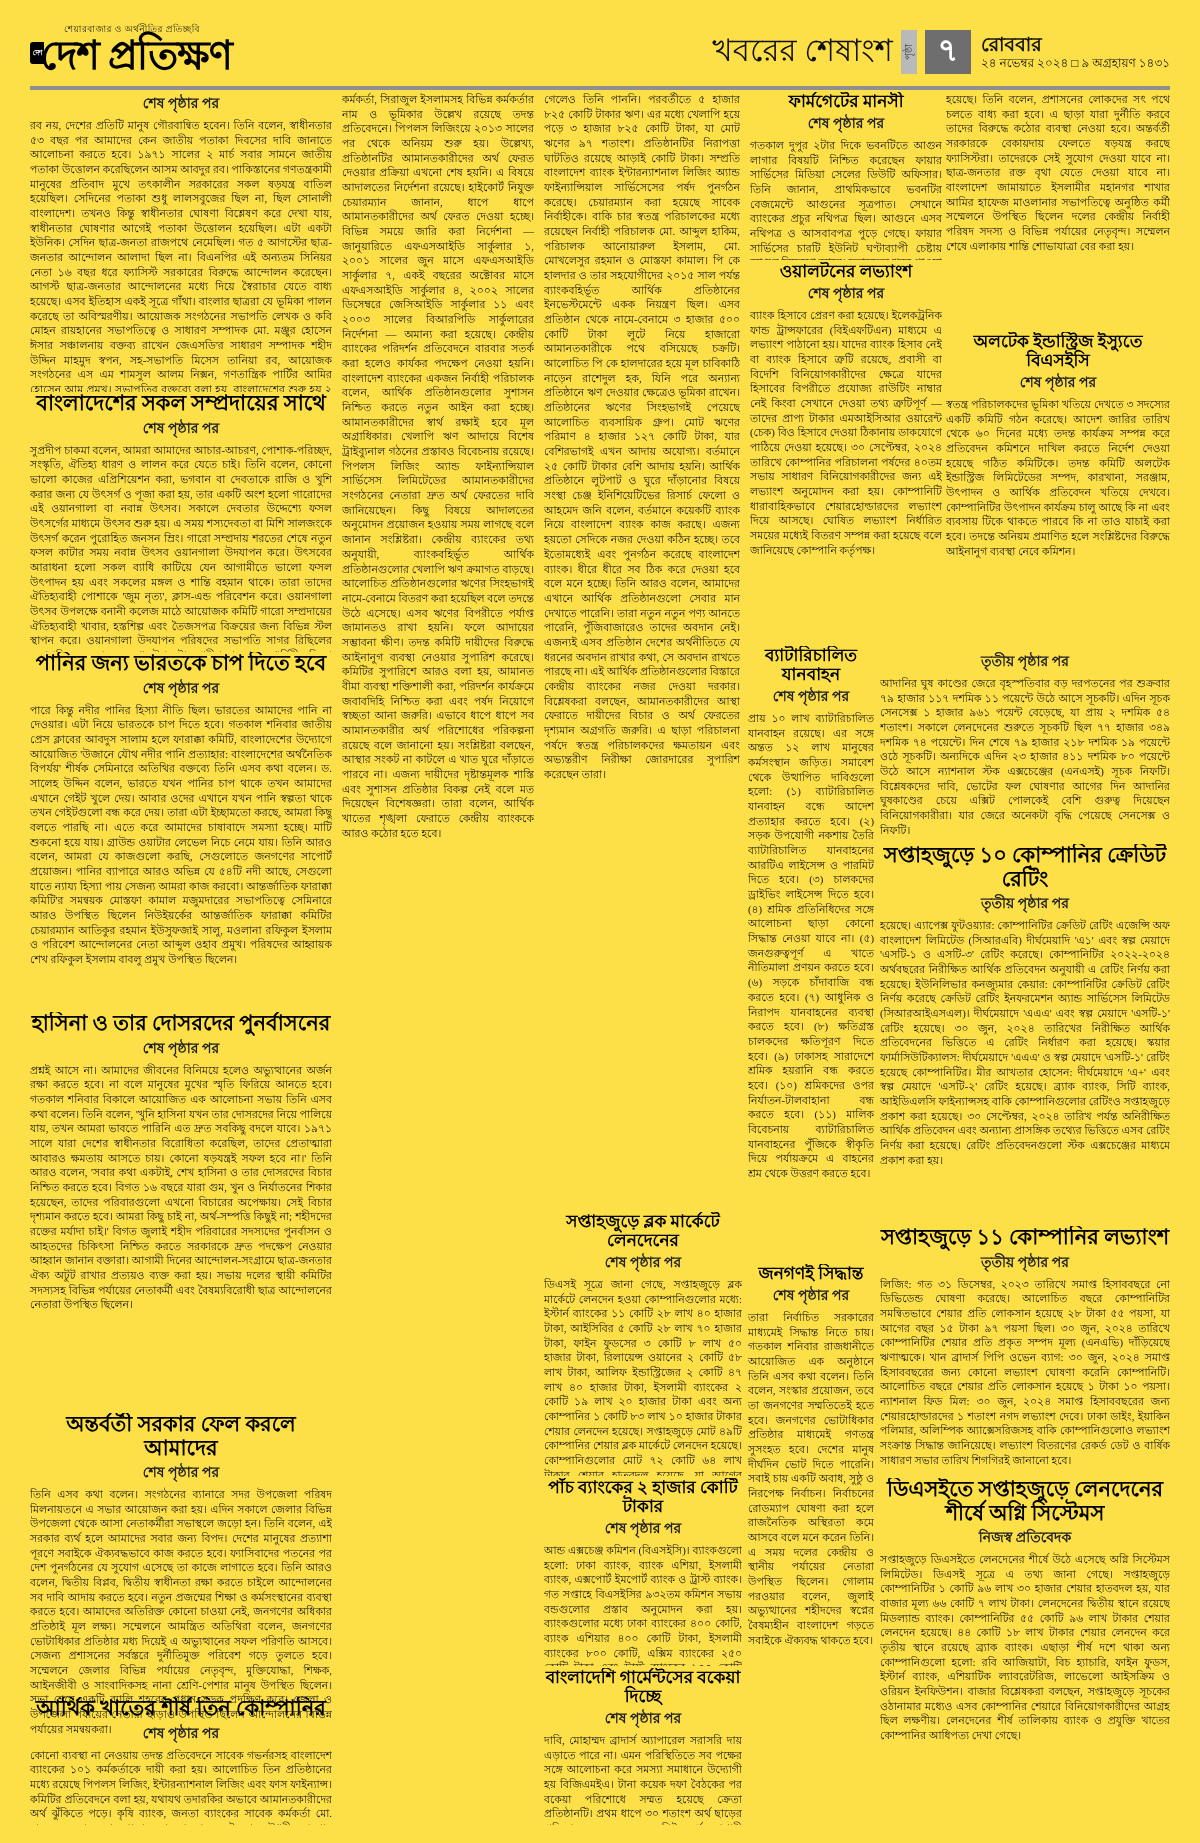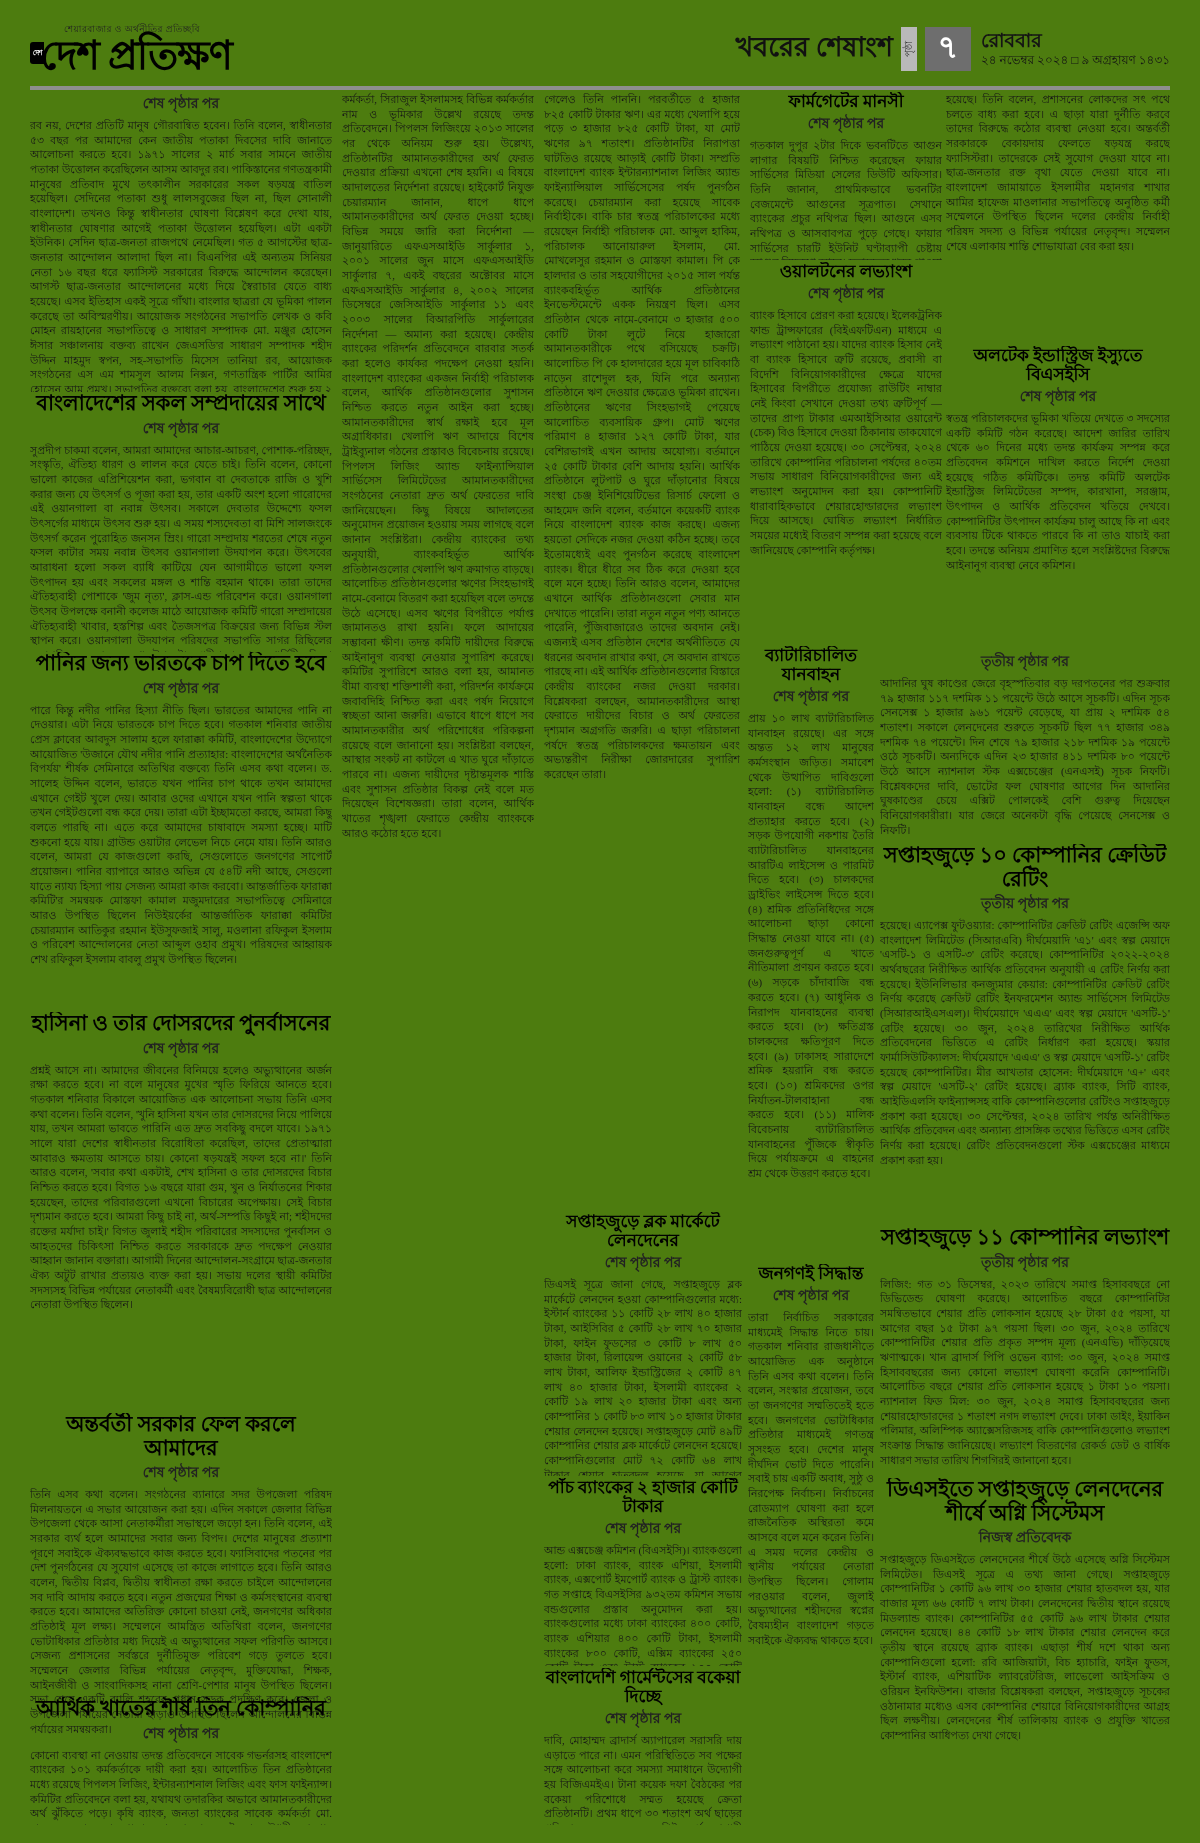--- a/index.html
+++ b/index.html
@@ -1,29 +1,29 @@
 <!DOCTYPE html>
 <html lang="bn"><head>
 <meta charset="utf-8">
 <style>
   html,body{margin:0;padding:0;background:#e8e8e4;}
   .page{
     position:relative;width:1200px;height:1843px;margin:0 auto;
-    background:#4d7c0f;color:#141414;overflow:hidden;
+    background:#fde047;color:#141414;overflow:hidden;
     font-family:"Liberation Serif", serif;
   }
   
   .header{position:absolute;left:30px;top:22px;width:1140px;height:62px;}
   .brand{position:absolute;left:0;top:0;}
   .tagline{font-size:9px;letter-spacing:.5px;color:#222;margin-left:34px;}
   .logo{font-size:40px;font-weight:bold;line-height:.95;letter-spacing:-1px;color:#000;}
   .logo-mark{display:inline-block;width:14px;height:22px;background:#000;border-radius:3px 0 0 3px;
     color:#fff;font-size:7px;text-align:center;line-height:22px;vertical-align:14px;margin-right:-4px;}
   .section-area{position:absolute;right:0;top:4px;display:flex;align-items:center;gap:8px;}
-  .section-title{font-size:27px;font-weight:bold;color:#111;}
+  .section-title{font-size:31px;font-weight:normal;color:#111;}
   .page-tab{width:16px;height:44px;background:#b9b9b9;color:#333;font-size:10px;
     writing-mode:vertical-rl;transform:rotate(180deg);text-align:center;line-height:16px;}
   .page-box{width:46px;height:44px;background:#6e6e6e;color:#fff;font-size:32px;font-weight:bold;
     display:flex;align-items:center;justify-content:center;}
   .dateblock{font-size:12px;line-height:1.25;padding-left:2px;}
   .dateblock .day{font-size:19px;font-weight:bold;}
   .header-rule{position:absolute;left:30px;top:86px;width:1140px;height:4px;background:#8f8f8f;}
   
   .article{position:absolute;overflow:hidden;}
   .article h2{
@@ -142,21 +142,21 @@
   <div class="article" style="left:748px;top:1264px;width:126px;height:561px;">
     <h2 class="small">জনগণই সিদ্ধান্ত</h2>
     <div class="cont">শেষ পৃষ্ঠার পর</div>
     <div class="body">তারা নির্বাচিত সরকারের মাধ্যমেই সিদ্ধান্ত নিতে চায়। গতকাল শনিবার রাজধানীতে আয়োজিত এক অনুষ্ঠানে তিনি এসব কথা বলেন। তিনি বলেন, সংস্কার প্রয়োজন, তবে তা জনগণের সম্মতিতেই হতে হবে। জনগণের ভোটাধিকার প্রতিষ্ঠার মাধ্যমেই গণতন্ত্র সুসংহত হবে। দেশের মানুষ দীর্ঘদিন ভোট দিতে পারেনি। সবাই চায় একটি অবাধ, সুষ্ঠু ও নিরপেক্ষ নির্বাচন। নির্বাচনের রোডম্যাপ ঘোষণা করা হলে রাজনৈতিক অস্থিরতা কমে আসবে বলে মনে করেন তিনি। এ সময় দলের কেন্দ্রীয় ও স্থানীয় পর্যায়ের নেতারা উপস্থিত ছিলেন। গোলাম পরওয়ার বলেন, জুলাই অভ্যুত্থানের শহীদদের স্বপ্নের বৈষম্যহীন বাংলাদেশ গড়তে সবাইকে ঐক্যবদ্ধ থাকতে হবে।</div>
   </div>
 
   <div class="article flow" style="left:946px;top:92px;width:224px;height:238px;">
     <div class="body">হয়েছে। তিনি বলেন, প্রশাসনের লোকদের সৎ পথে চলতে বাধ্য করা হবে। এ ছাড়া যারা দুর্নীতি করবে তাদের বিরুদ্ধে কঠোর ব্যবস্থা নেওয়া হবে। অন্তর্বর্তী সরকারকে বেকায়দায় ফেলতে ষড়যন্ত্র করছে ফ্যাসিস্টরা। তাদেরকে সেই সুযোগ দেওয়া যাবে না। ছাত্র-জনতার রক্ত বৃথা যেতে দেওয়া যাবে না। বাংলাদেশ জামায়াতে ইসলামীর মহানগর শাখার আমির হাফেজ মাওলানার সভাপতিত্বে অনুষ্ঠিত কর্মী সম্মেলনে উপস্থিত ছিলেন দলের কেন্দ্রীয় নির্বাহী পরিষদ সদস্য ও বিভিন্ন পর্যায়ের নেতৃবৃন্দ। সম্মেলন শেষে এলাকায় শান্তি শোভাযাত্রা বের করা হয়।</div>
   </div>
 
-  <div class="article" style="left:946px;top:346px;width:224px;height:312px;">
+  <div class="article" style="left:946px;top:332px;width:224px;height:312px;">
     <h2 class="small">অলটেক ইন্ডাস্ট্রিজ ইস্যুতে বিএসইসি</h2>
     <div class="cont">শেষ পৃষ্ঠার পর</div>
     <div class="body">স্বতন্ত্র পরিচালকদের ভূমিকা খতিয়ে দেখতে ৩ সদস্যের একটি কমিটি গঠন করেছে। আদেশ জারির তারিখ থেকে ৬০ দিনের মধ্যে তদন্ত কার্যক্রম সম্পন্ন করে প্রতিবেদন কমিশনে দাখিল করতে নির্দেশ দেওয়া হয়েছে গঠিত কমিটিকে। তদন্ত কমিটি অলটেক ইন্ডাস্ট্রিজ লিমিটেডের সম্পদ, কারখানা, সরঞ্জাম, উৎপাদন ও আর্থিক প্রতিবেদন খতিয়ে দেখবে। কোম্পানিটির উৎপাদন কার্যক্রম চালু আছে কি না এবং ব্যবসায় টিকে থাকতে পারবে কি না তাও যাচাই করা হবে। তদন্তে অনিয়ম প্রমাণিত হলে সংশ্লিষ্টদের বিরুদ্ধে আইনানুগ ব্যবস্থা নেবে কমিশন।</div>
   </div>
 
   <div class="article" style="left:880px;top:650px;width:290px;height:190px;">
     <div class="cont">তৃতীয় পৃষ্ঠার পর</div>
     <div class="body">আদানির ঘুষ কাণ্ডের জেরে বৃহস্পতিবার বড় দরপতনের পর শুক্রবার ৭৯ হাজার ১১৭ দশমিক ১১ পয়েন্টে উঠে আসে সূচকটি। এদিন সূচক সেনসেক্স ১ হাজার ৯৬১ পয়েন্ট বেড়েছে, যা প্রায় ২ দশমিক ৫৪ শতাংশ। সকালে লেনদেনের শুরুতে সূচকটি ছিল ৭৭ হাজার ৩৪৯ দশমিক ৭৪ পয়েন্টে। দিন শেষে ৭৯ হাজার ২১৮ দশমিক ১৯ পয়েন্টে ওঠে সূচকটি। অন্যদিকে এদিন ২৩ হাজার ৪১১ দশমিক ৮০ পয়েন্টে উঠে আসে ন্যাশনাল স্টক এক্সচেঞ্জের (এনএসই) সূচক নিফটি। বিশ্লেষকদের দাবি, ভোটের ফল ঘোষণার আগের দিন আদানির ঘুষকাণ্ডের চেয়ে এক্সিট পোলকেই বেশি গুরুত্ব দিয়েছেন বিনিয়োগকারীরা। যার জেরে অনেকটা বৃদ্ধি পেয়েছে সেনসেক্স ও নিফটি।</div>
   </div>
 

